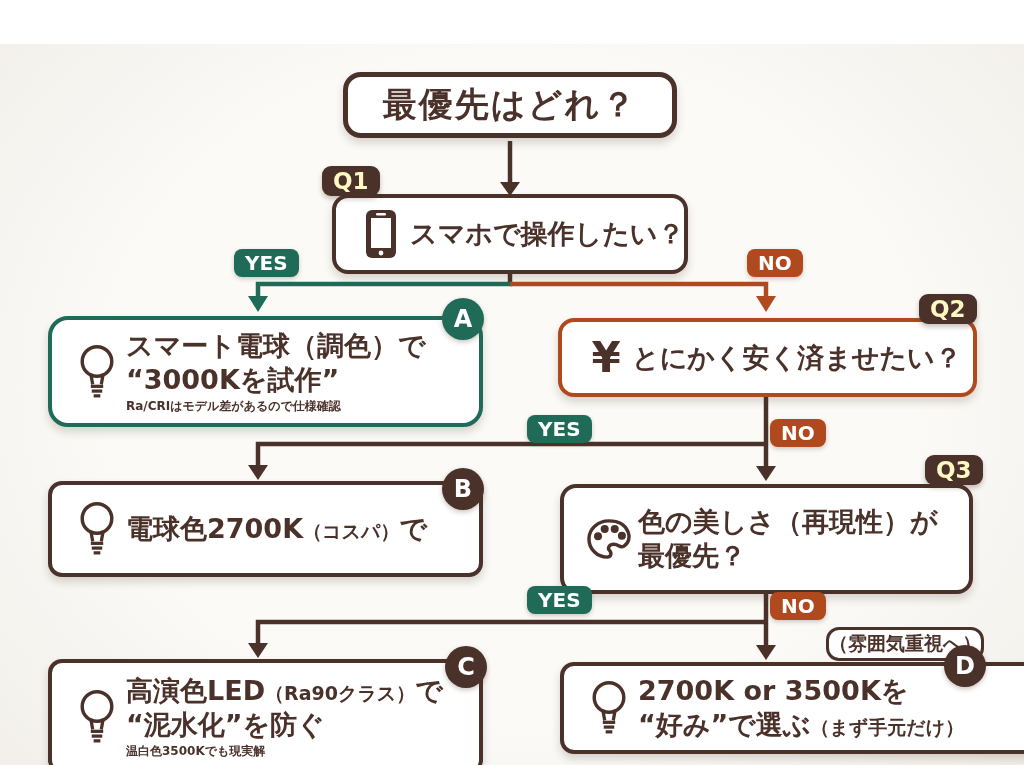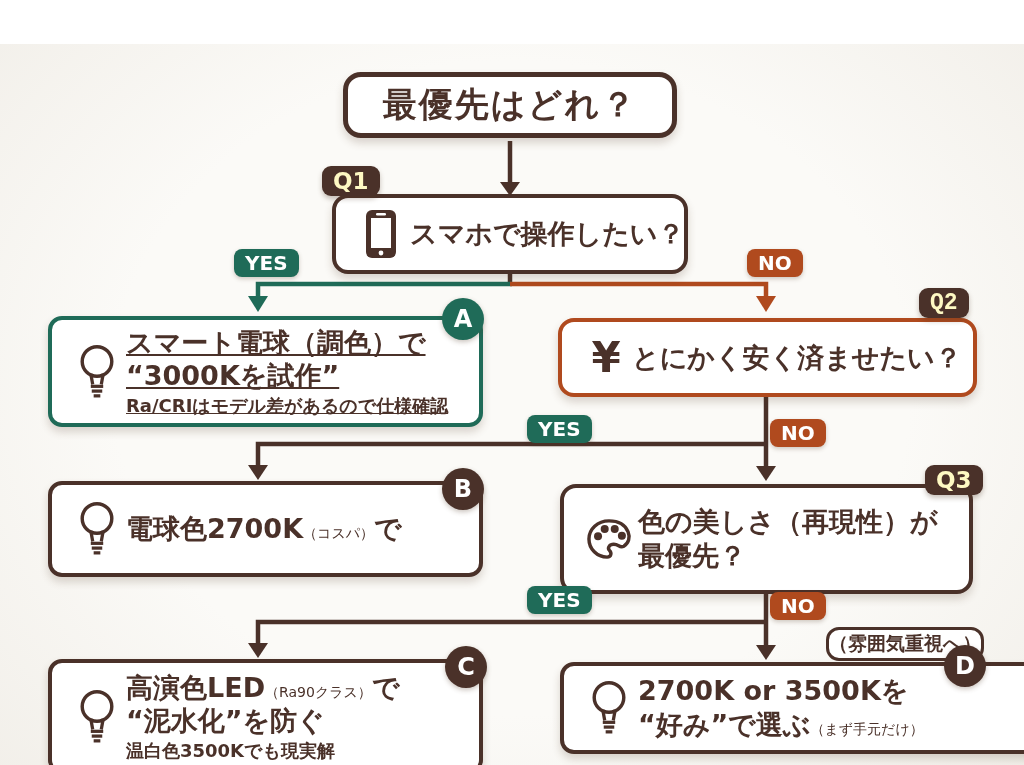--- a/index.html
+++ b/index.html
@@ -22,32 +22,32 @@
     position:absolute;background:#FFFFFF;border:4px solid #4A3129;border-radius:16px;
     box-shadow:0 5px 9px rgba(80,55,35,0.20);z-index:2;
     display:flex;align-items:center;box-sizing:border-box;
   }
   .title-box{
     left:343px;top:28px;width:334px;height:66px;border-width:5px;border-radius:18px;
     justify-content:center;font-size:34px;font-weight:bold;letter-spacing:2px;
   }
   .q1-box{left:332px;top:150px;width:356px;height:80px;padding-left:16px;}
   .qtext{font-size:27px;font-weight:bold;white-space:nowrap;}
-  .box-a{left:48px;top:272px;width:435px;height:111px;border-color:#1F6B58;border-radius:14px;padding-left:16px;text-decoration:underline;}
+  .box-a{left:48px;top:272px;width:435px;height:111px;border-color:#1F6B58;border-radius:20px;padding-left:16px;}
   .q2-box{left:558px;top:274px;width:419px;height:79px;border-color:#B04A1E;padding-left:18px;}
   .box-b{left:48px;top:437px;width:435px;height:96px;border-radius:14px;padding-left:16px;}
   .q3-box{left:560px;top:440px;width:413px;height:110px;padding-left:16px;}
   .box-c{left:48px;top:615px;width:435px;height:115px;border-radius:14px;padding-left:16px;}
   .box-d{left:560px;top:618px;width:485px;height:92px;border-radius:14px;padding-left:16px;}
 
   .icon-col{flex:0 0 58px;display:flex;align-items:center;justify-content:center;}
   .text-col{display:flex;flex-direction:column;line-height:1.25;}
   .main-line{font-size:27px;font-weight:bold;white-space:nowrap;}
-  .small-inline{font-size:14px;font-weight:normal;}
-  .note-line{font-size:18px;font-weight:bold;margin-top:2px;white-space:nowrap;}
+  .small-inline{font-size:19px;font-weight:bold;}
+  .note-line{font-size:12px;font-weight:bold;margin-top:2px;white-space:nowrap;}
   .yen-glyph{font-size:42px;font-weight:bold;line-height:1;}
 
   .badge-q{
     position:absolute;z-index:4;background:#4A3129;color:#fef9c3;
     font-size:23px;font-weight:bold;padding:2px 11px;border-radius:9px;
     box-shadow:0 3px 5px rgba(80,55,35,0.3);
   }
   .badge-yn{
     position:absolute;z-index:4;color:#ffffff;font-size:20px;font-weight:bold;
     padding:2px 11px;border-radius:8px;box-shadow:0 2px 4px rgba(80,55,35,0.25);
@@ -119,21 +119,21 @@
       </svg>
     </span>
     <span class="text-col">
       <span class="main-line">スマート電球（調色）で</span>
       <span class="main-line">“3000Kを試作”</span>
       <span class="note-line">Ra/CRIはモデル差があるので仕様確認</span>
     </span>
   </div>
   <div class="badge-circle circle-teal" style="left:442px;top:254px;">A</div>
 
-  <div class="badge-q" style="left:919px;top:244px;font-family:Liberation Mono, monospace;">Q2</div>
+  <div class="badge-q" style="left:919px;top:250px;">Q2</div>
   <div class="box q2-box">
     <span class="icon-col" style="flex-basis:52px;">
       <span class="yen-glyph">¥</span>
     </span>
     <span class="qtext">とにかく安く済ませたい？</span>
   </div>
   <div class="badge-yn yn-yes" style="left:527px;top:371px;">YES</div>
   <div class="badge-yn yn-no" style="left:770px;top:375px;">NO</div>
 
   <div class="box box-b">
@@ -145,21 +145,21 @@
         <line x1="16.5" y1="50" x2="27.5" y2="50" stroke="#4A3129" stroke-width="3.4"></line>
         <line x1="18.5" y1="55" x2="25.5" y2="55" stroke="#4A3129" stroke-width="3.4"></line>
       </svg>
     </span>
     <span class="text-col">
       <span class="main-line"><span>電球色2700K</span><span class="small-inline">（コスパ）</span><span>で</span></span>
     </span>
   </div>
   <div class="badge-circle" style="left:442px;top:424px;">B</div>
 
-  <div class="badge-q" style="left:925px;top:421px;">Q3</div>
+  <div class="badge-q" style="left:925px;top:411px;">Q3</div>
   <div class="box q3-box">
     <span class="icon-col">
       <svg width="46" height="42" viewBox="0 0 48 44">
         <path d="M24 3 C12 3 3 11.5 3 22 C3 32.5 11.5 41 22 41 C26.5 41 27 36.5 24.5 34 C22 31.2 24.5 27.5 29 27.5 C34.5 27.5 35 32 39.5 29.5 C44.5 26.5 46.5 20.5 44 14.5 C41 7 33.5 3 24 3 Z" fill="none" stroke="#4A3129" stroke-width="3.6"></path>
         <circle cx="12.5" cy="19" r="4.2" fill="#4A3129"></circle>
         <circle cx="19.5" cy="11.5" r="4.2" fill="#4A3129"></circle>
         <circle cx="30" cy="11.5" r="4.2" fill="#4A3129"></circle>
         <circle cx="37.5" cy="18.5" r="4.2" fill="#4A3129"></circle>
       </svg>
     </span>

